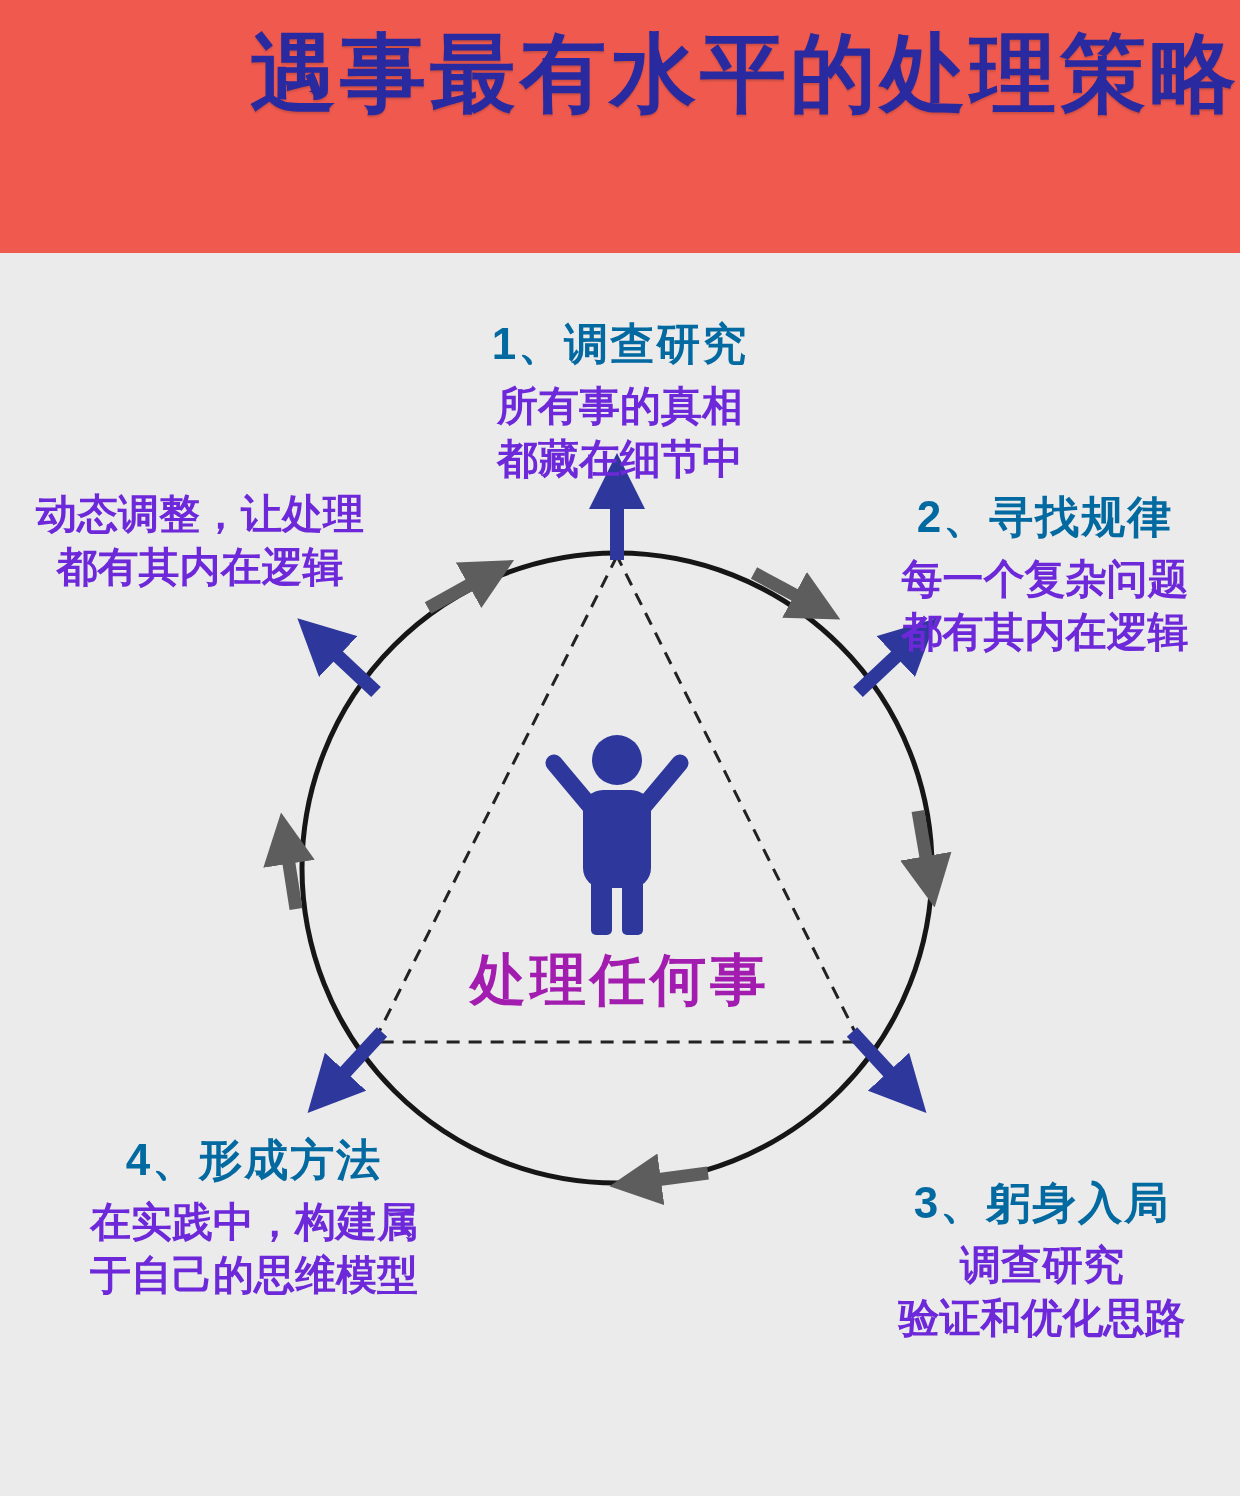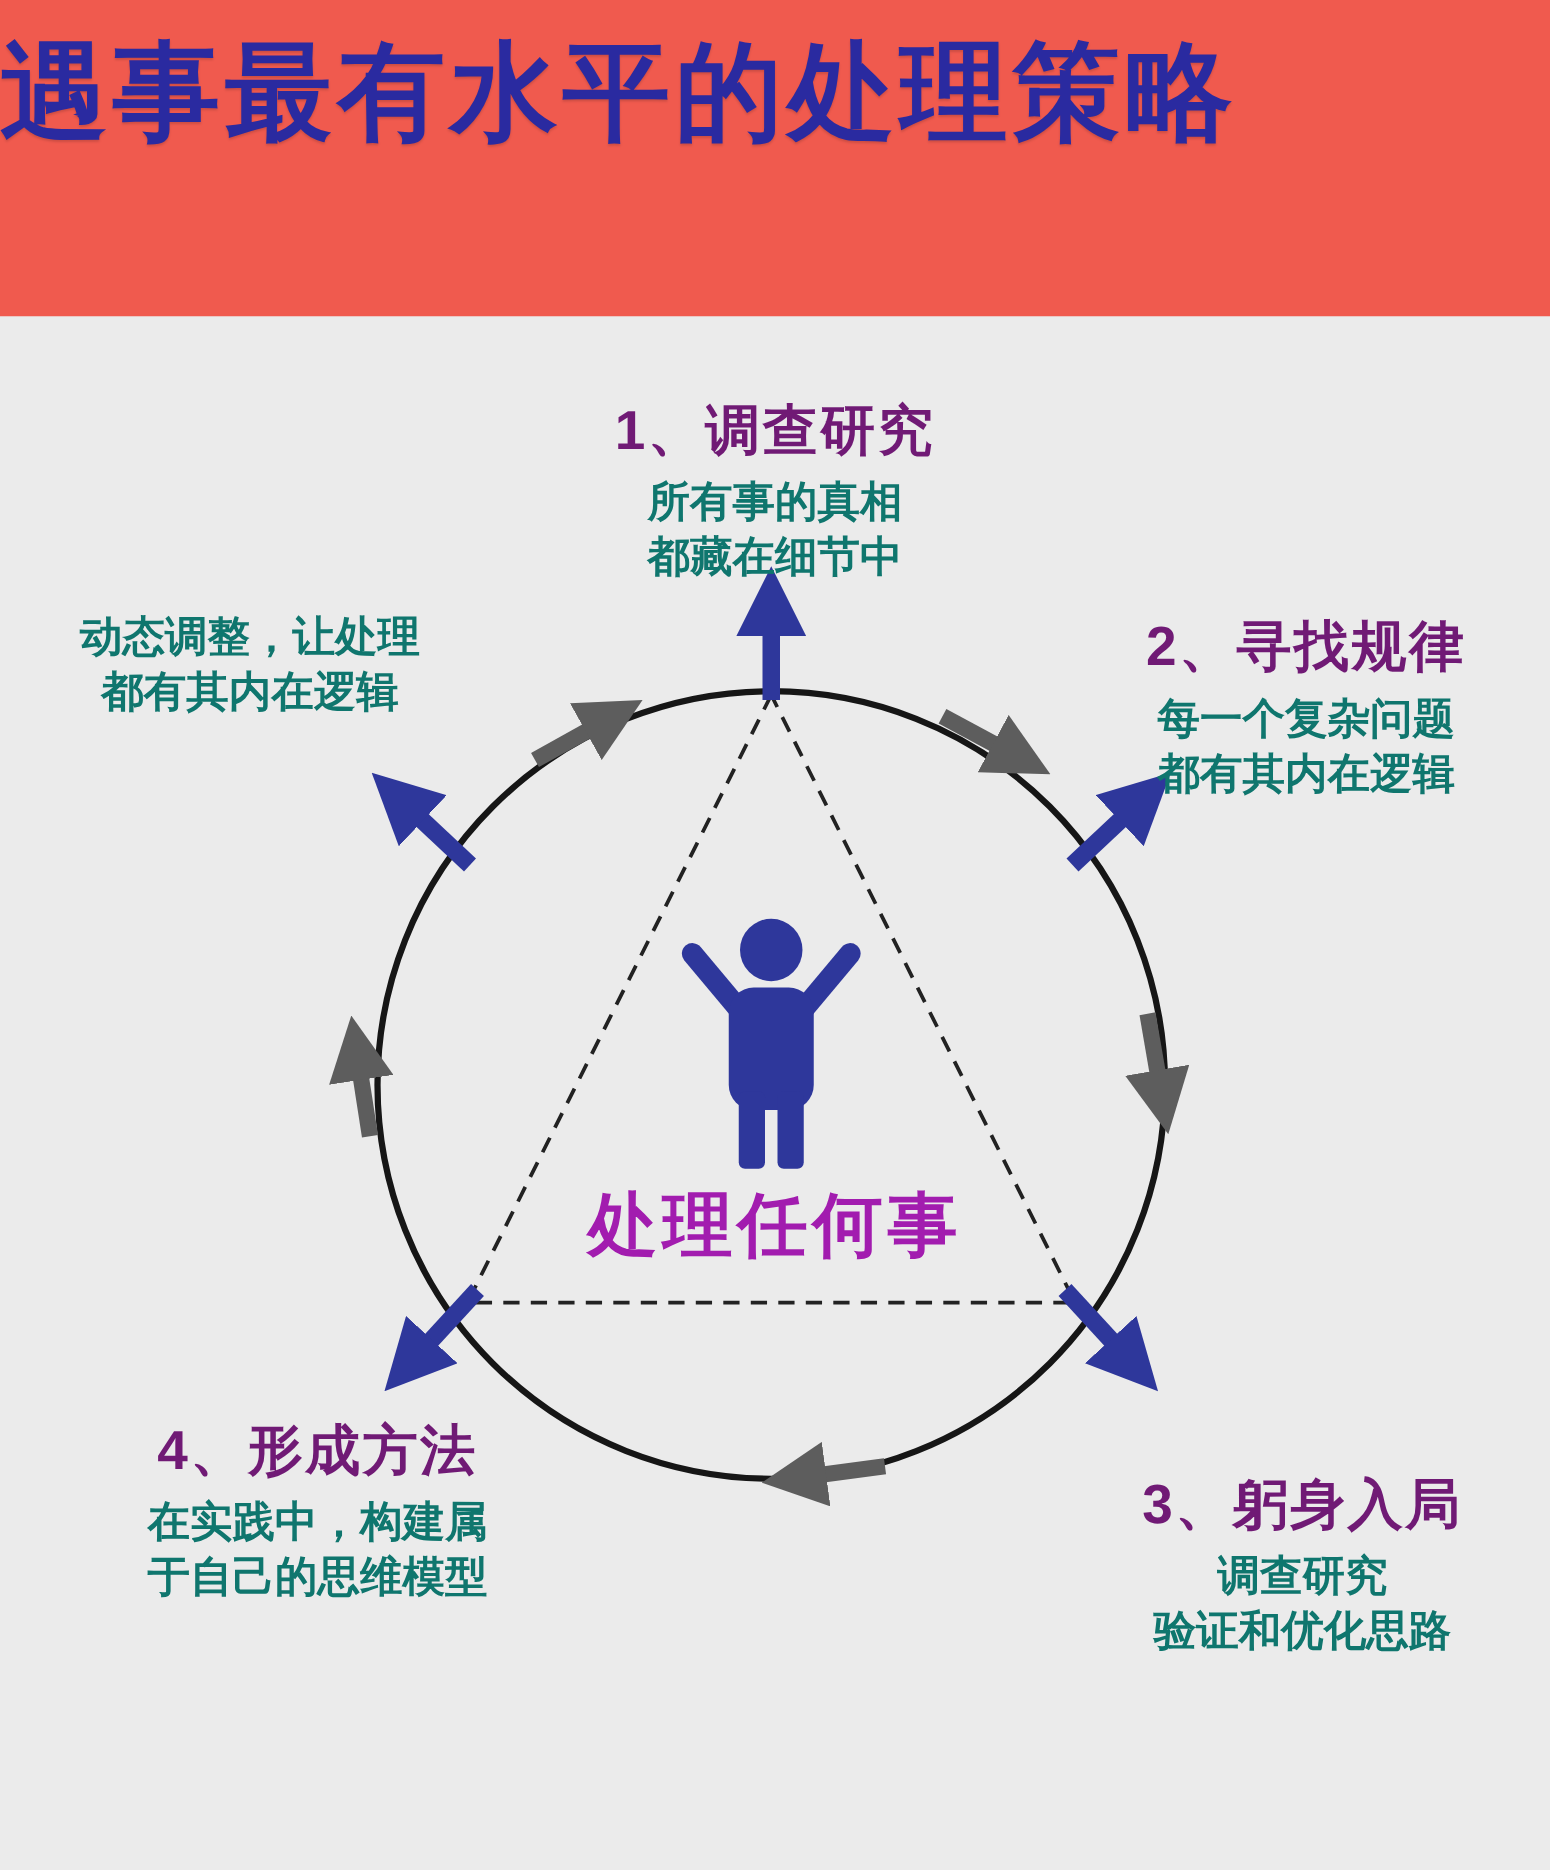--- a/index.html
+++ b/index.html
@@ -10,36 +10,36 @@
     overflow:hidden;position:relative;
   }
   .page{position:absolute;inset:0;}
   
   .banner{
     position:absolute;top:0;left:0;width:1240px;height:253px;
     background:#f05a4e;
   }
   .banner h1{
     margin:0;padding-top:16px;
-    text-align:left;
+    text-align:right;
     font-size:86px;font-weight:900;letter-spacing:4px;
     color:#2a2aa0;
     text-shadow:0 2px 2px rgba(0,0,0,0.15);
   }
   
   .canvas{position:absolute;top:253px;left:0;width:1240px;height:1243px;}
   svg.diagram{position:absolute;top:0;left:0;width:1240px;height:1243px;}
   
   .item{position:absolute;text-align:center;}
   .item-title{
-    font-size:44px;font-weight:900;color:#701a75;
+    font-size:44px;font-weight:900;color:#0369a1;
     letter-spacing:2px;margin-bottom:6px;white-space:nowrap;
   }
   .item-desc{
-    font-size:34px;font-weight:bold;color:#0f766e;
+    font-size:41px;font-weight:bold;color:#6d28d9;
     line-height:1.3;white-space:nowrap;
   }
   .step1{top:62px;left:340px;width:560px;}
   .step2{top:235px;left:870px;width:350px;}
   .step5{top:235px;left:15px;width:370px;}
   .step3{top:878px;left:862px;width:360px;margin-top:43px;}
   .step4{top:878px;left:64px;width:380px;}
   .center-label{
     position:absolute;top:690px;left:340px;width:560px;
     text-align:center;

